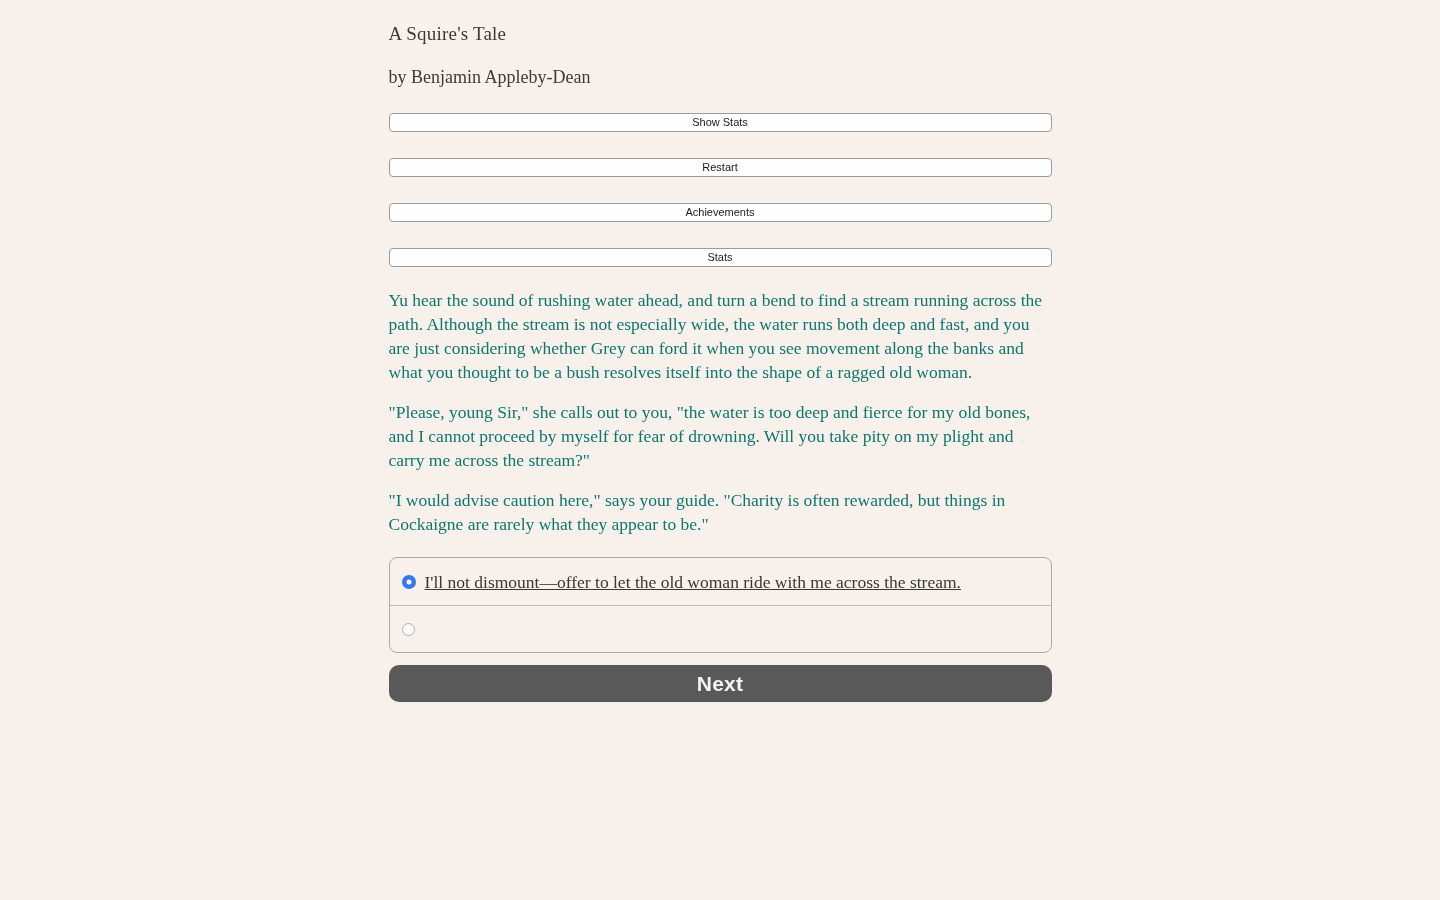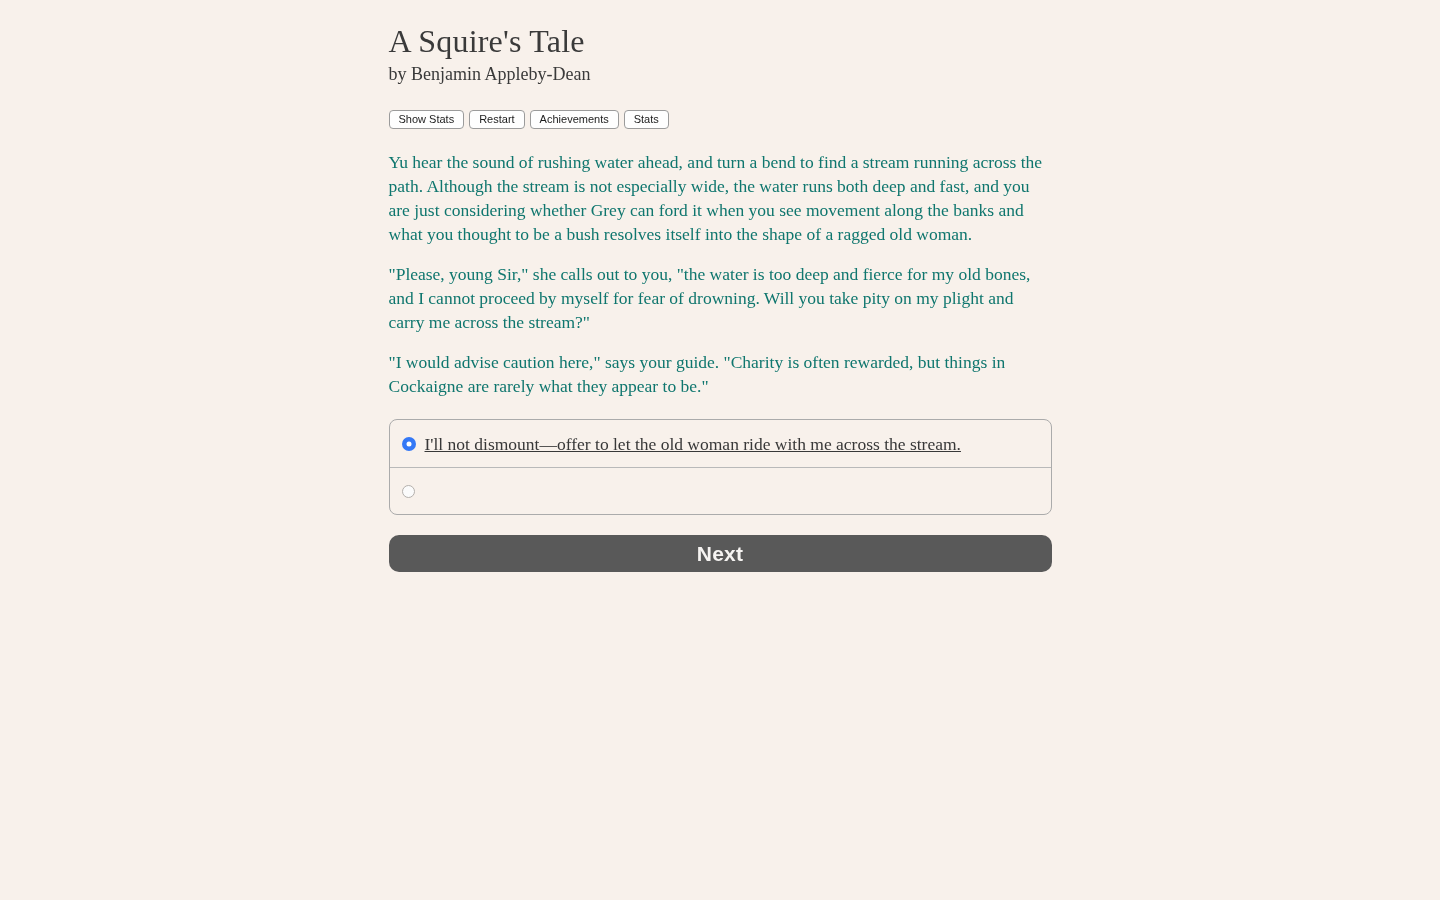--- a/index.html
+++ b/index.html
@@ -9,36 +9,37 @@
     background: #F8F1EB;
     font-family: "Liberation Serif", serif;
     color: #383838;
   }
   .content {
     width: 663px;
     margin: 0 auto;
     padding-top: 23px;
   }
   .page-title {
-    font-size: 32px;
+    font-size: 19px;
     font-weight: 400;
     color: #3A3A3A;
     letter-spacing: 0.2px;
-    margin-bottom: 4px;
+    margin-bottom: 22px;
   }
   .byline {
     font-size: 18px;
     font-weight: 400;
     color: #3A3A3A;
     margin-bottom: 25px;
   }
   .toolbar {
     display: flex;
-    gap: 5px;
+    gap: 26px;
     margin-bottom: 21px;
+    flex-direction: column;
   }
   .toolbar button {
     font-family: "Liberation Sans", sans-serif;
     font-size: 11px;
     color: #1c1c1c;
     background: #FEFEFE;
     border: 1px solid #9b9b9b;
     border-radius: 4px;
     padding: 2px 9px 3px 9px;
     cursor: pointer;
@@ -96,21 +97,21 @@
     transform: translate(-50%, -50%);
   }
   .choice-label {
     font-size: 17.5px;
     line-height: 24px;
     color: #383838;
   }
   .next-button {
     display: block;
     width: 100%;
-    margin-top: 20px;
+    margin-top: 12px;
     height: 37px;
     background: #595959;
     border: none;
     border-radius: 10px;
     color: #F5F3F1;
     font-family: "Liberation Sans", sans-serif;
     font-size: 21px;
     font-weight: bold;
     cursor: pointer;
     letter-spacing: 0.2px;

